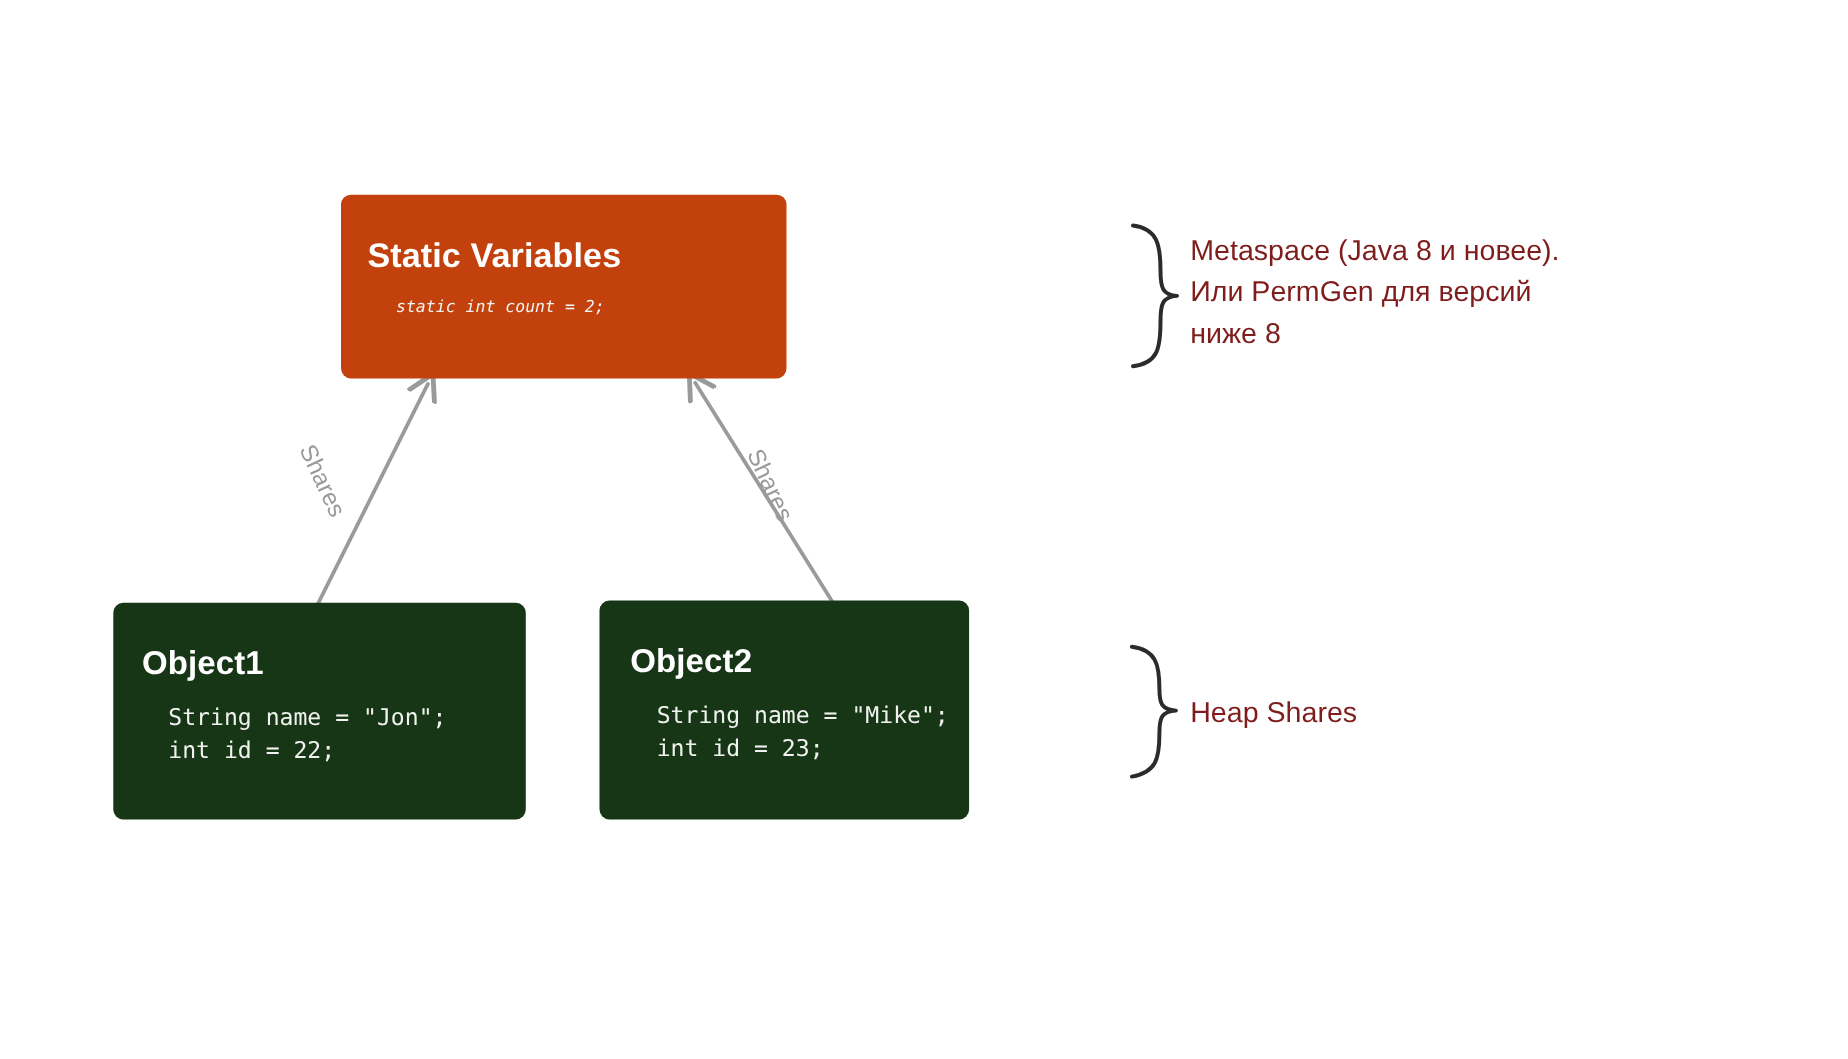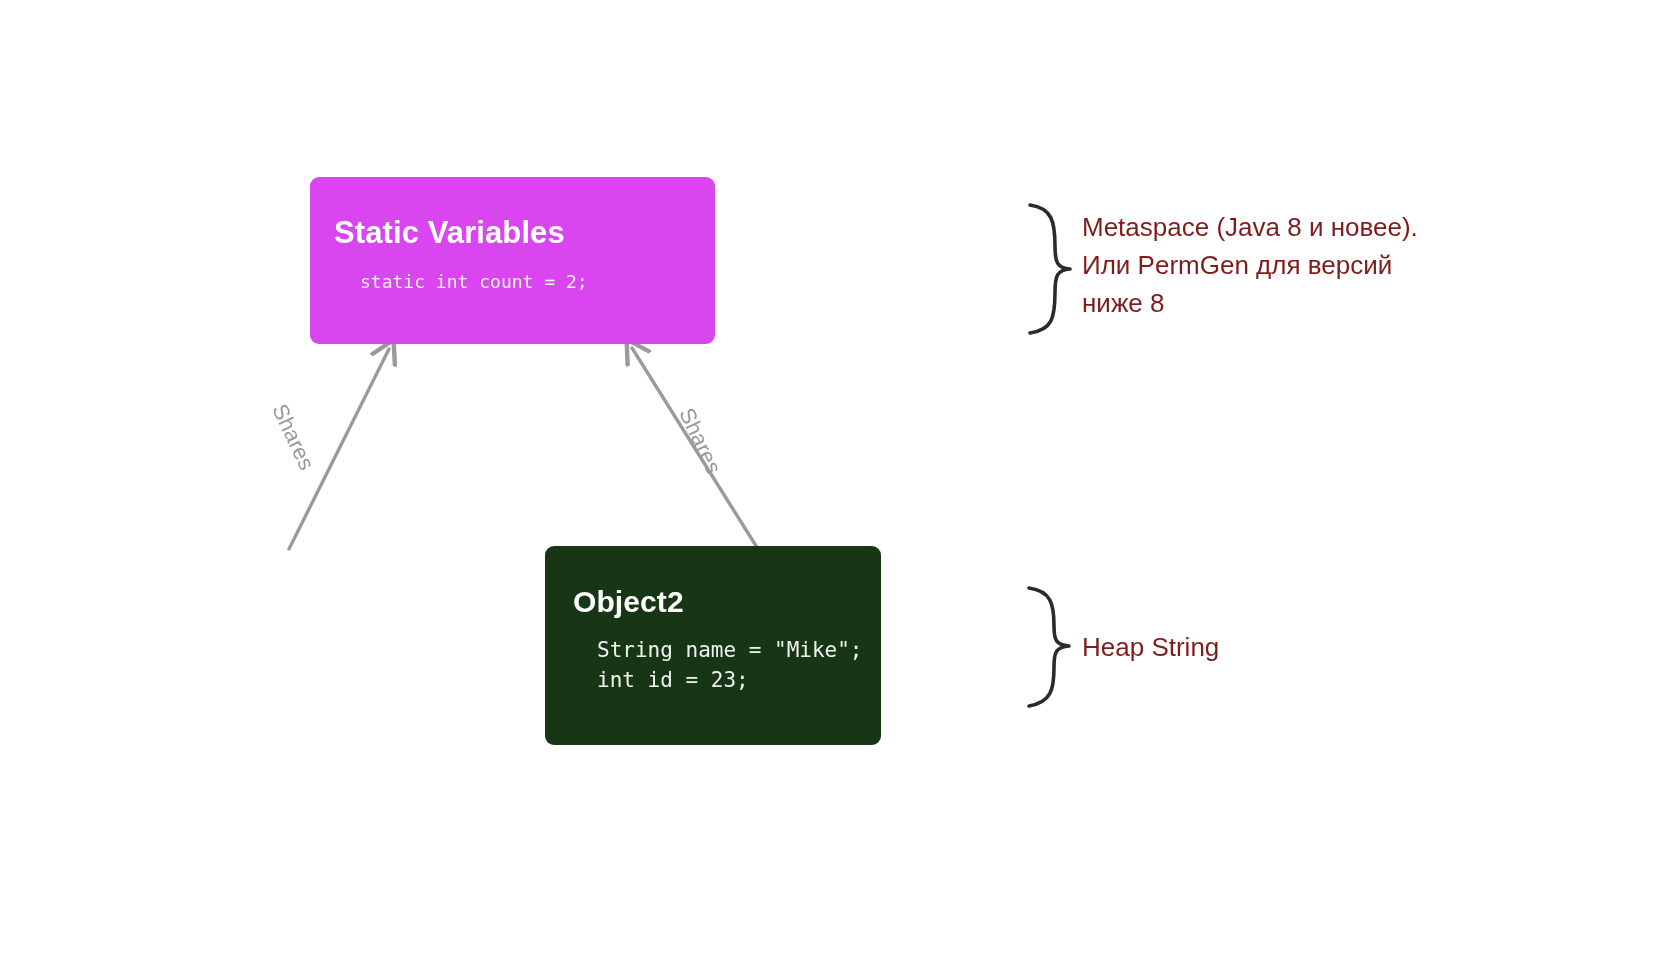--- a/index.html
+++ b/index.html
@@ -48,33 +48,34 @@
     white-space: pre;
     line-height: 1.42;
   }
 
   
   #static-variables-box {
     left: 310px;
     top: 177px;
     width: 405px;
     height: 167px;
-    background: #d946ef;
+    background: #c2410c;
   }
   #static-variables-box .node-title {
     position: absolute;
     left: 24px;
     top: 38px;
     font-size: 31px;
   }
   #static-variables-box .node-code {
     position: absolute;
     left: 50px;
     top: 92px;
-    font-size: 18px;
+    font-size: 15px;
+    font-style: italic;
   }
 
   
   .object-box {
     background: #173616;
   }
   #object1-box {
     left: 103px;
     top: 548px;
     width: 375px;
@@ -170,28 +171,33 @@
              C 1054 640, 1056 645, 1069 646
              C 1056 647, 1054 652, 1054 667
              C 1054 690, 1051 702, 1029 706" fill="none" stroke="#2b2b2b" stroke-width="3.6" stroke-linecap="round" stroke-linejoin="round"></path>
   </svg>
 
   <div class="node-box" id="static-variables-box">
     <div class="node-title">Static Variables</div>
     <div class="node-code">static int count = 2;</div>
   </div>
 
+  <div class="node-box object-box" id="object1-box">
+    <div class="node-title">Object1</div>
+    <div class="node-code">String name = "Jon";
+int id = 22;</div>
+  </div>
 
   <div class="node-box object-box" id="object2-box">
     <div class="node-title">Object2</div>
     <div class="node-code">String name = "Mike";
 int id = 23;</div>
   </div>
 
   <div class="edge-label" id="shares-label-left">Shares</div>
   <div class="edge-label" id="shares-label-right">Shares</div>
 
   <div class="annotation" id="metaspace-annotation">Metaspace (Java 8 и новее).
 Или PermGen для версий
 ниже 8</div>
-  <div class="annotation" id="heap-annotation">Heap String</div>
+  <div class="annotation" id="heap-annotation">Heap Shares</div>
 
 </div>
 
 </body></html>

